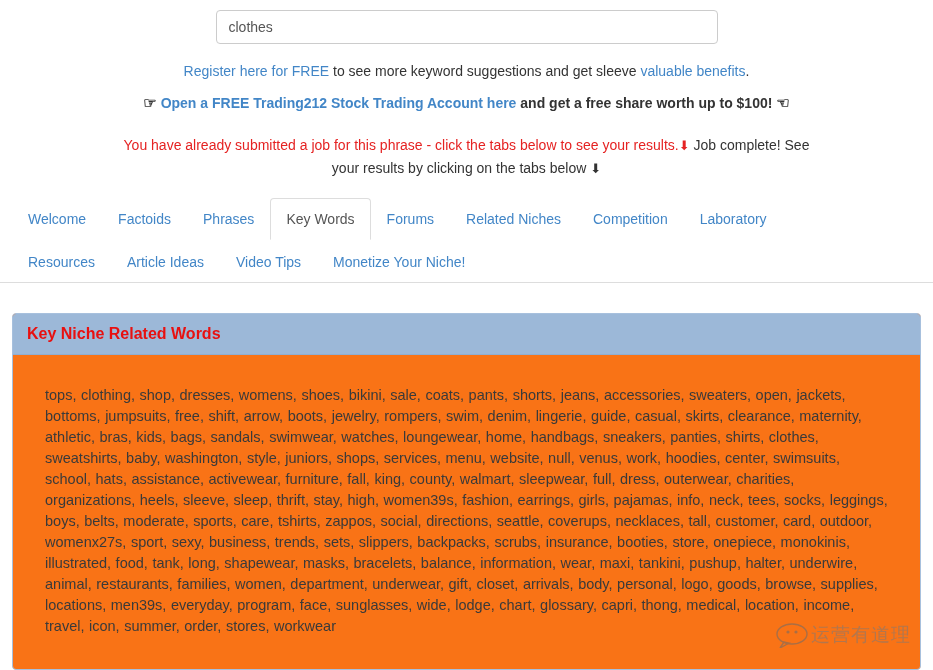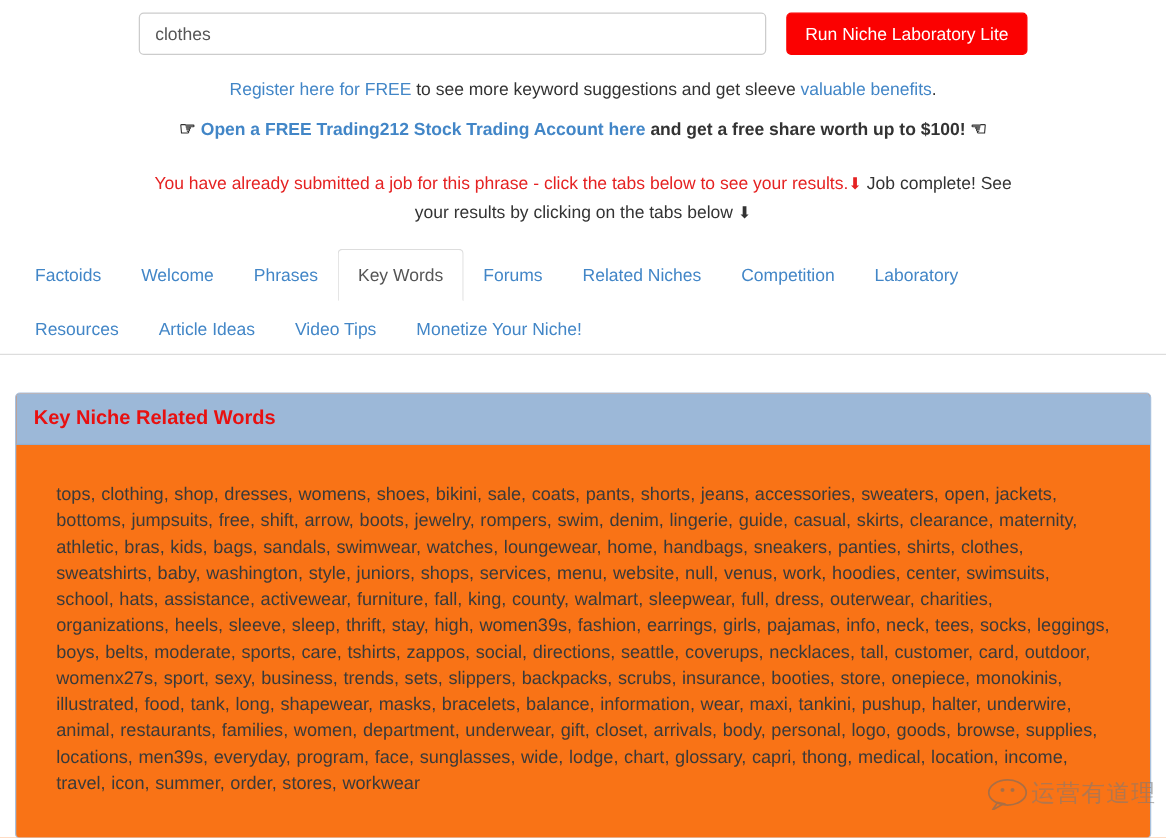--- a/index.html
+++ b/index.html
@@ -150,21 +150,21 @@
     font-size: 14.5px;
     line-height: 21px;
     color: #3a3a3a;
     word-spacing: 0.5px;
   }
   .kw-list { margin: 16px; }
 
   
   .watermark {
     position: absolute;
-    right: 8px;
+    right: 22px;
     bottom: 22px;
     display: flex;
     align-items: center;
     gap: 1px;
     opacity: 0.55;
     pointer-events: none;
     color: #6b6b6b;
   }
   .wm-text {
     font-family: "DejaVu Sans", sans-serif;
@@ -174,21 +174,20 @@
   }
   .wm-bubble { display: block; }
 </style>
 </head>
 <body>
 
 <div class="page">
 
   <div class="search-row">
     <input class="search-input" type="text" value="clothes" style="">
-    <button class="run-button">Run Niche Laboratory Lite</button>
   </div>
 
   <div class="promo-block">
 
     <div class="promo-line first">
       <a class="link">Register here for FREE</a><span> to see more keyword suggestions and get sleeve </span><a class="link">valuable benefits</a><span>.</span>
     </div>
 
     <div class="promo-line bold">
       <span class="hand-icon">☞</span>
@@ -196,22 +195,22 @@
     </div>
 
   </div>
 
   <div class="warn-block">
     <span class="warn-red">You have already submitted a job for this phrase - click the tabs below to see your results.</span><span class="warn-red arrow-down">⬇</span><span class="warn-dark"> Job complete! See your results by clicking on the tabs below </span><span class="warn-dark arrow-down">⬇</span>
   </div>
 
   <div class="tabs-wrap">
     <div class="tabs-row">
+      <div class="tab">Welcome</div>
       <div class="tab">Factoids</div>
-      <div class="tab">Welcome</div>
       <div class="tab">Phrases</div>
       <div class="tab active">Key Words</div>
       <div class="tab">Forums</div>
       <div class="tab">Related Niches</div>
       <div class="tab">Competition</div>
       <div class="tab">Laboratory</div>
     </div>
     <div class="tabs-row second">
       <div class="tab">Resources</div>
       <div class="tab">Article Ideas</div>

